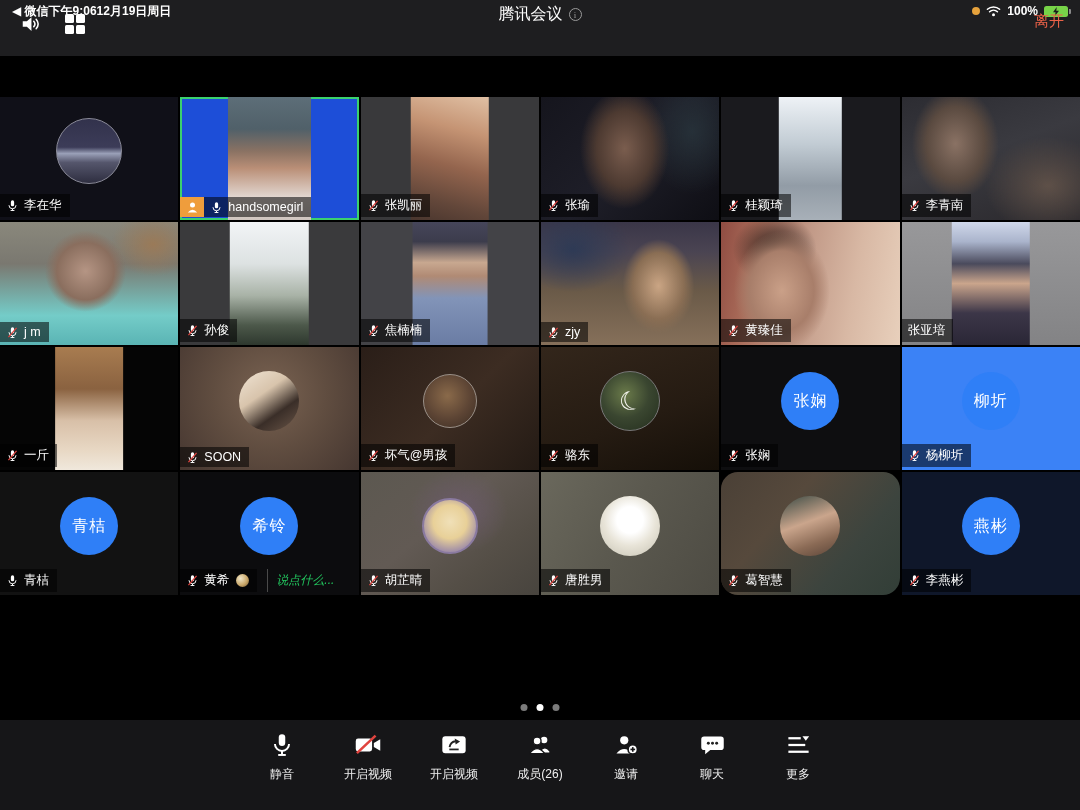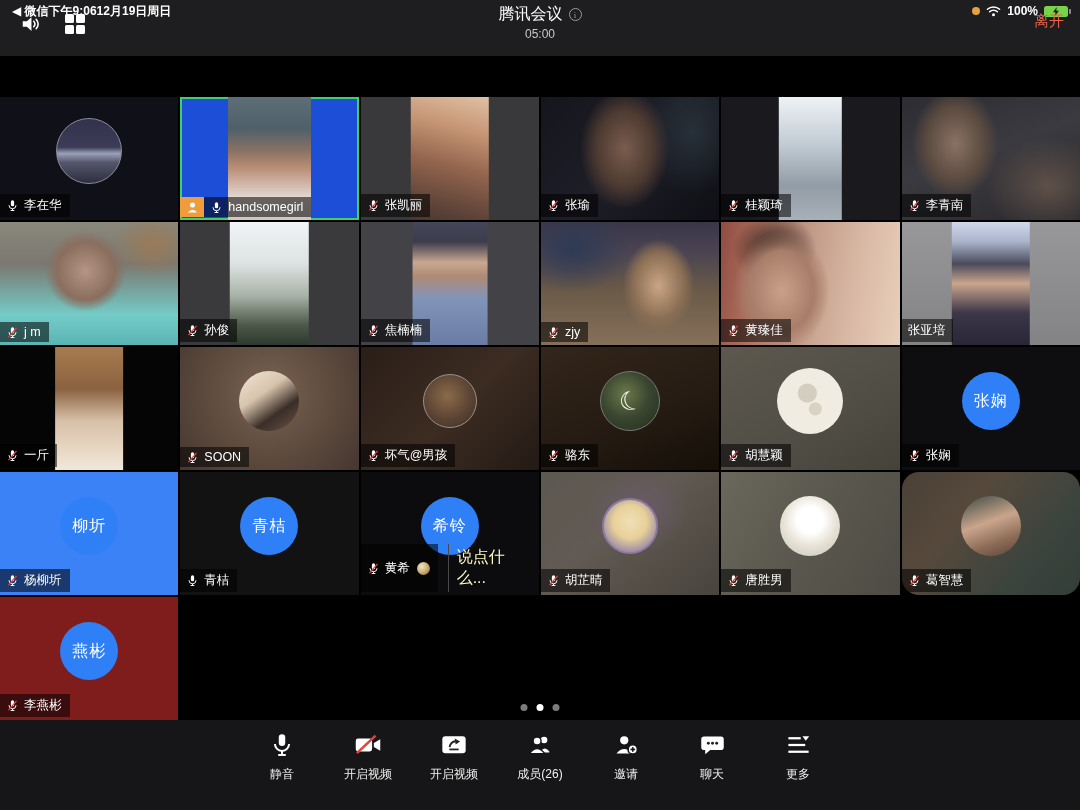--- a/index.html
+++ b/index.html
@@ -41,22 +41,22 @@
   .type-avatar-photo .avatar,.type-avatar-blue .avatar{display:flex;}
   .type-avatar-blue .avatar{background:var(--blue);width:58px;height:58px;}
   .avatar-text{font-size:16px;color:#fff;letter-spacing:1px;}
   .tagrow{position:absolute;left:0;bottom:3px;display:flex;align-items:stretch;z-index:3;}
   .host-badge{width:24px;background:var(--badge-orange);display:flex;align-items:center;justify-content:center;}
   .name-tag{display:flex;align-items:center;gap:5px;background:rgba(0,0,0,.55);padding:3px 8px 3px 6px;}
   .pname{font-size:12.5px;color:#fff;white-space:nowrap;}
   .mic{display:flex;align-items:center;}
   .emoji-dot{width:13px;height:13px;border-radius:50%;margin-left:2px;
     background:radial-gradient(circle at 35% 35%,#f0e6c8 0%,#caa86a 55%,#6a4e28 100%);}
-  .chat-hint{display:flex;align-items:center;margin-left:10px;padding:3px 8px;color:#fef9c3;
-    font-size:16px;border-left:1px solid #4a4a4a;cursor:text;}
+  .chat-hint{display:flex;align-items:center;margin-left:10px;padding:3px 8px;color:#22c55e;
+    font-size:12px;border-left:1px solid #4a4a4a;cursor:text;font-style:italic;}
   .page-dots{position:absolute;left:50%;bottom:9px;transform:translateX(-50%);display:flex;gap:9px;z-index:4;}
   .page-dots span{width:7px;height:7px;border-radius:50%;background:#7b7b7b;}
   .page-dots span.on{background:#fff;}
   
   .toolbar{position:absolute;left:0;right:0;bottom:0;height:90px;background:#161618;
     display:flex;align-items:center;justify-content:center;gap:14px;padding-bottom:16px;}
   .tb-item{width:72px;display:flex;flex-direction:column;align-items:center;gap:7px;cursor:pointer;}
   .tb-label{font-size:12px;color:#efefef;white-space:nowrap;}
   
   .t0{background:#101018;}
@@ -106,21 +106,21 @@
   .t17{background:#0e0e10;} .t18{background:#3b82f6;padding-left:24px;} .t19{background:#121212;}
   .t20{background:#0c0c0e;}
   .t21{background:radial-gradient(ellipse 70px 60px at 55% 32%,#6a5a68 0%,rgba(0,0,0,0) 70%),
     linear-gradient(140deg,#5c5850 0%,#625a54 42%,#544e46 72%,#48443e 100%);}
   .t21 .avatar{width:56px;height:56px;border:2px solid #8a7aa0;
     background:radial-gradient(circle at 50% 42%,#f0e0b8 0%,#e8d098 42%,#9a88a8 78%,#7a6a8a 100%);}
   .t22{background:linear-gradient(120deg,#6a685c 0%,#5b594f 46%,#4d4b43 100%);}
   .t22 .avatar{background:radial-gradient(circle at 50% 40%,#ffffff 0 28%,#e8e4d8 55%,#c4c0b0 100%);}
   .t23{background:linear-gradient(130deg,#4a4036 0%,#56493c 34%,#3c443e 70%,#323e37 100%);border-radius:17px;}
   .t23 .avatar{background:linear-gradient(160deg,#3a4a44 0%,#caa58c 44%,#8a6a55 74%,#5a4438 100%);}
-  .t24{background:#7f1d1d;}
+  .t24{background:#0f172a;}
 </style>
 </head>
 <body>
 
 <div class="topbar">
   <div class="statusrow">
     <div class="status-left">
       <span>
         <span>◀</span>
         <span>微信</span>
@@ -157,21 +157,20 @@
         <rect x="13" y="2" width="9" height="9" rx="1.5" fill="#fff"></rect>
         <rect x="2" y="13" width="9" height="9" rx="1.5" fill="#fff"></rect>
         <rect x="13" y="13" width="9" height="9" rx="1.5" fill="#fff"></rect>
       </svg>
     </div>
     <div class="title-wrap">
       <div class="title-line">
         <span>腾讯会议</span>
         <span class="info-i">i</span>
       </div>
-      <div class="timer">05:00</div>
     </div>
     <div class="leave-btn">离开</div>
   </div>
 </div>
 
 <div class="stage">
   <div class="grid">
       <div class="tile t0 type-avatar-photo">
 
     <div class="avatar">
@@ -494,43 +493,20 @@
         <span class="mic">
               <svg class="mic-off" viewBox="0 0 24 24" width="13" height="13">
     <rect x="9" y="2.5" width="6" height="11" rx="3" fill="#fff"></rect>
     <path d="M5.5 11.5 a6.5 6.5 0 0 0 13 0" fill="none" stroke="#fff" stroke-width="1.8"></path>
     <line x1="12" y1="18" x2="12" y2="21" stroke="#fff" stroke-width="1.8"></line>
     <line x1="8.5" y1="21.2" x2="15.5" y2="21.2" stroke="#fff" stroke-width="1.8"></line>
     <line x1="4.5" y1="20.5" x2="19.5" y2="3.5" stroke="#e0443f" stroke-width="2.4"></line>
   </svg>
             </span>
         <span class="pname">骆东</span>
-
-      </div>
-
-    </div>
-  </div>
-      <div class="tile t16 type-avatar-photo">
-
-    <div class="avatar">
-      <span class="avatar-text"></span>
-    </div>
-    <div class="tagrow">
-
-      <div class="name-tag">
-        <span class="mic">
-              <svg class="mic-off" viewBox="0 0 24 24" width="13" height="13">
-    <rect x="9" y="2.5" width="6" height="11" rx="3" fill="#fff"></rect>
-    <path d="M5.5 11.5 a6.5 6.5 0 0 0 13 0" fill="none" stroke="#fff" stroke-width="1.8"></path>
-    <line x1="12" y1="18" x2="12" y2="21" stroke="#fff" stroke-width="1.8"></line>
-    <line x1="8.5" y1="21.2" x2="15.5" y2="21.2" stroke="#fff" stroke-width="1.8"></line>
-    <line x1="4.5" y1="20.5" x2="19.5" y2="3.5" stroke="#e0443f" stroke-width="2.4"></line>
-  </svg>
-            </span>
-        <span class="pname">胡慧颖</span>
 
       </div>
 
     </div>
   </div>
       <div class="tile t17 type-avatar-blue">
 
     <div class="avatar">
       <span class="avatar-text">张娴</span>
     </div>

